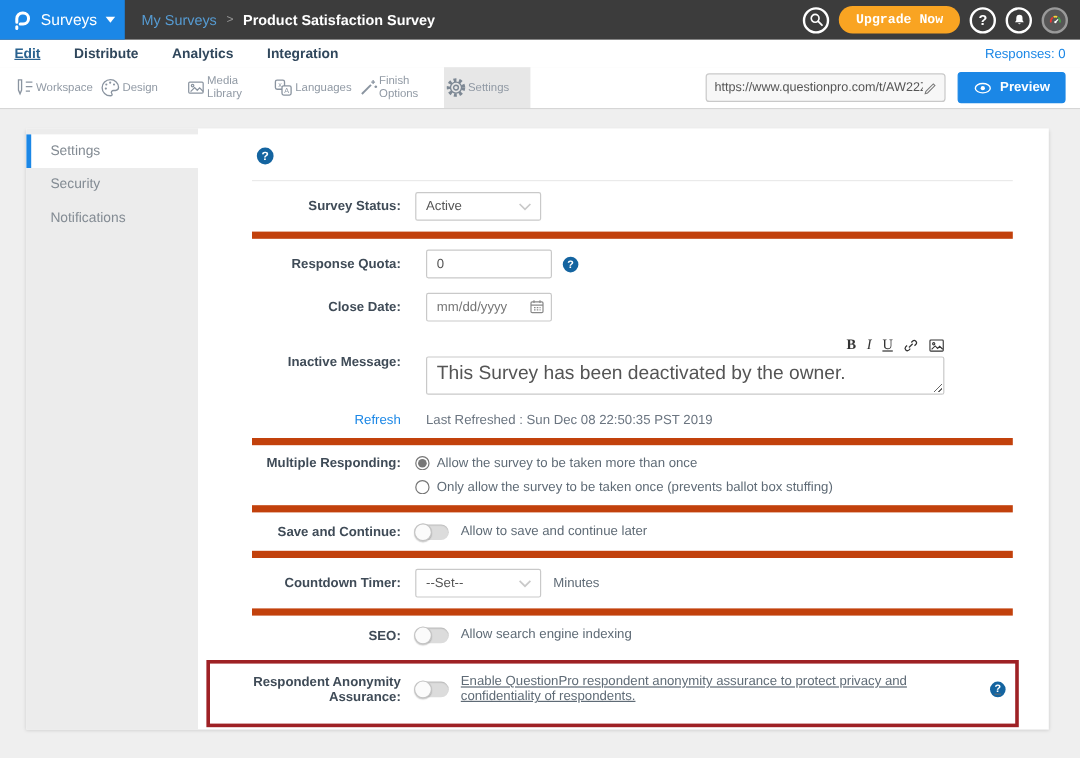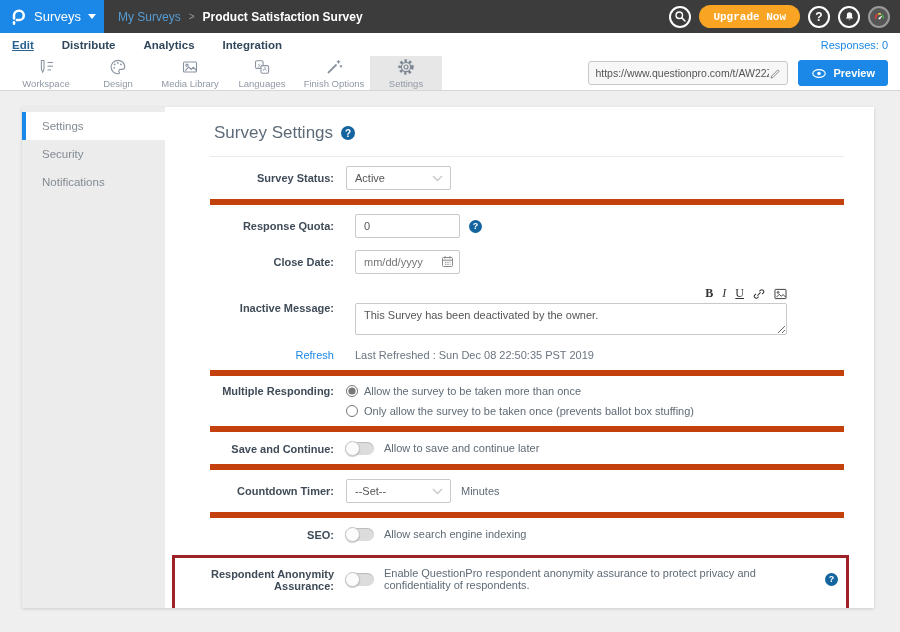--- a/index.html
+++ b/index.html
@@ -22,21 +22,21 @@
   .upgrade-btn { background:#f9a422; color:#fff; font-weight:bold; font-size:11px; height:23px; padding:0 14px; border:none; border-radius:12px; cursor:pointer; font-family:Liberation Mono, monospace; }
 
   
   .subnav { position:absolute; top:33px; left:0; width:900px; height:23px; background:#fff; display:flex; align-items:center; padding:0 12px; }
   .subnav-tab { font-weight:bold; font-size:11.5px; color:#30475c; margin-right:28px; cursor:pointer; text-decoration:none; }
   .subnav-tab.active { color:#2a628f; text-decoration:underline; }
   .responses { margin-left:auto; color:#1b87e6; font-size:11px; }
 
   
   .toolbar { position:absolute; top:56px; left:0; width:900px; height:35px; background:#fff; border-bottom:1px solid #d6d6d6; display:flex; align-items:stretch; padding-left:10px; }
-  .tool-item { width:72px; display:flex; flex-direction:column; align-items:center; justify-content:center; color:#9099a4; font-size:9.5px; cursor:pointer; }
+  .tool-item { width:72px; display:flex; flex-direction:row; align-items:center; justify-content:flex-start; color:#9099a4; font-size:9.5px; cursor:pointer; }
   .tool-item svg { display:block; margin-bottom:1px; }
   .tool-item.active { background:#e7e7e7; }
   .toolbar-right { margin-left:auto; display:flex; align-items:center; gap:10px; padding-right:12px; }
   .url-box { width:200px; height:24px; background:#f7f7f7; border:1px solid #c9c9c9; border-radius:3px; display:flex; align-items:center; padding:0 6px; color:#555; font-size:10.5px; cursor:text; }
   .url-text { flex:1; white-space:nowrap; overflow:hidden; }
   .preview-btn { background:#1b87e6; border:1px solid #1b87e6; color:#fff; height:26px; border-radius:3px; padding:0 12px; display:flex; align-items:center; gap:6px; font-size:11px; font-weight:bold; cursor:pointer; font-family:"Liberation Sans",sans-serif; }
 
   
   .panel { position:absolute; left:22px; top:107px; width:852px; height:501px; background:#fff; box-shadow:0 1px 3px rgba(0,0,0,.15); display:flex; }
   .sidebar { width:143px; background:#ececec; padding-top:5px; flex-shrink:0; }
@@ -62,21 +62,21 @@
   .date-wrap { position:relative; width:105px; }
   .date-wrap .txt-input { width:105px; padding-right:29px; }
   .date-icon { position:absolute; right:6px; top:5px; }
 
   .rt-wrap { width:432px; }
   .rt-toolbar { display:flex; justify-content:flex-end; gap:9px; align-items:center; padding-bottom:2px; color:#333; }
   .rt-btn { font-family:"Liberation Serif", serif; font-size:12px; cursor:pointer; color:#333; }
   .rt-bold { font-weight:bold; }
   .rt-italic { font-style:italic; }
   .rt-under { text-decoration:underline; }
-  textarea.msg { width:432px; height:32px; border:1px solid #c9c9c9; border-radius:2px; resize:vertical; font-family:"Liberation Sans",sans-serif; font-size:11px; color:#555; padding:5px 8px; }
+  textarea.msg { width:432px; height:32px; border:1px solid #c9c9c9; border-radius:2px; resize:vertical; font-family:"Liberation Sans",sans-serif; font-size:16px; color:#555; padding:5px 8px; }
 
   .refresh-link { color:#1b87e6; font-weight:normal; cursor:pointer; }
   .completed { font-weight:bold; color:#3f4b57; margin-bottom:2px; }
   .last-refreshed { color:#6b7580; }
 
   .radio-row { display:flex; align-items:center; gap:6px; margin-bottom:8px; color:#5f6b76; }
   .radio-row:last-child { margin-bottom:0; }
   input[type=radio] { width:12px; height:12px; accent-color:#777; margin:0; }
 
   .toggle { width:28px; height:13px; background:#dcdcdc; border-radius:7px; position:relative; cursor:pointer; flex-shrink:0; box-shadow:inset 0 1px 1px rgba(0,0,0,.15); }
@@ -214,21 +214,20 @@
 
 <div class="panel">
   <div class="sidebar">
     <div class="side-item active">Settings</div>
     <div class="side-item">Security</div>
     <div class="side-item">Notifications</div>
   </div>
 
   <div class="main">
     <div class="title-row">
-      <span class="page-title">Survey Settings</span>
       <span class="help">?</span>
     </div>
 
     <div class="section">
       <div class="row-label">Survey Status:</div>
       <div class="row-control">
         <div class="sel">
           <span>Active</span>
           <svg class="sel-chevron" width="11" height="7" viewBox="0 0 11 7">
               <path d="M1 1 l4.5 4.5 L10 1" stroke="#c9c9c9" stroke-width="1.4" fill="none"></path>
@@ -328,21 +327,21 @@
       <div class="row-control toggle-row" style="padding-top:0;">
         <span class="toggle">
             <span class="knob"></span>
           </span>
         <span>Allow search engine indexing</span>
       </div>
     </div>
 
     <div class="highlight-box">
       <div class="row-label" style="padding-top:2px;">Respondent Anonymity Assurance:</div>
-      <div class="row-control toggle-row" style="padding-top:0; gap:10px;">
+      <div class="row-control toggle-row" style="padding-top:0; gap:10px;text-decoration:underline;">
         <span class="toggle">
             <span class="knob"></span>
           </span>
         <span>Enable QuestionPro respondent anonymity assurance to protect privacy and confidentiality of respondents.</span>
         <span class="help small">?</span>
       </div>
     </div>
 
     <div class="section save-row" style="border-top:1px solid #ededed;">
       

